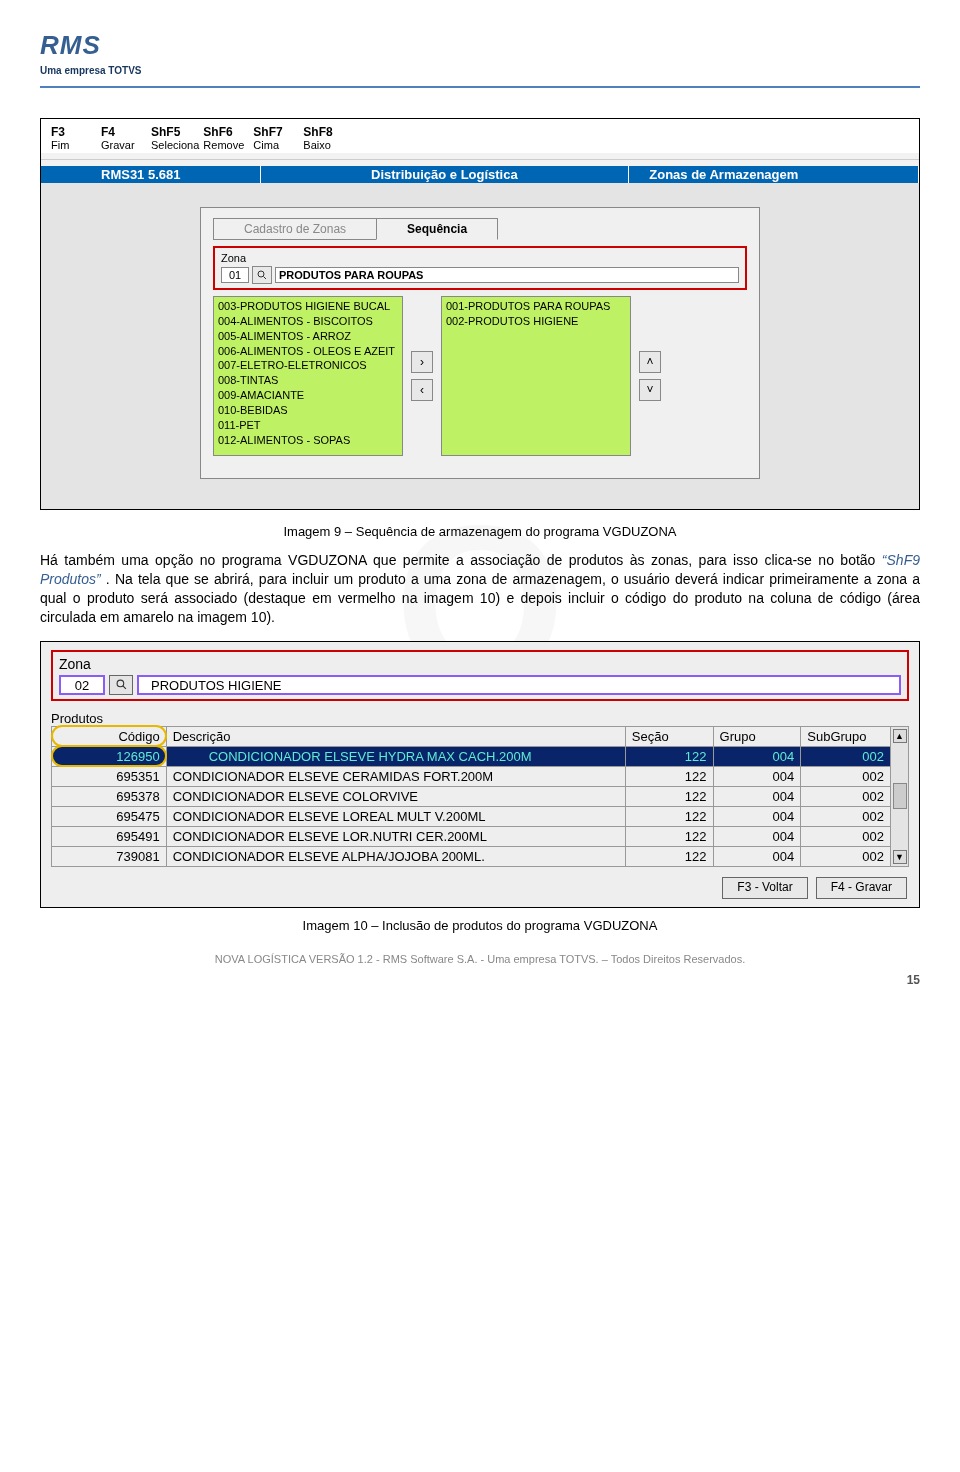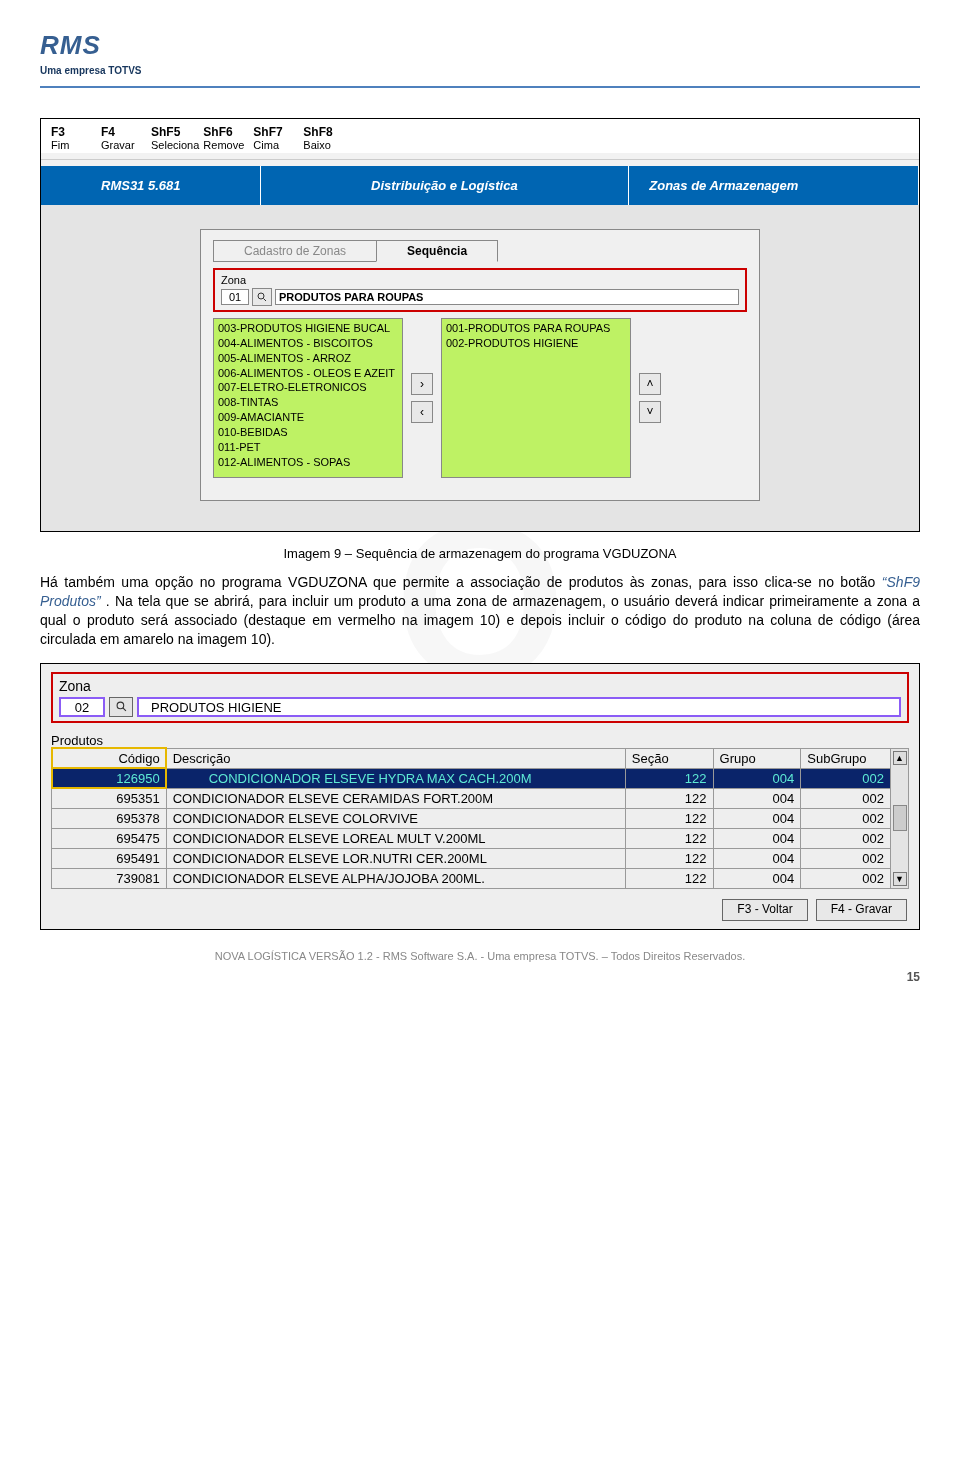--- a/index.html
+++ b/index.html
@@ -17,21 +17,21 @@
   .sep { border-bottom: 2px solid #4f81bd; margin-bottom: 30px; }
   .thin-sep { border-bottom: 1px solid #ccc; margin: 6px 0; }
 
   .sc1 { border: 1px solid #000; background: #f2f2f2; font-family: "Arial Narrow", Arial, sans-serif; font-size: 12px; margin-bottom: 14px; }
   .sc1-toolbar { display: flex; gap: 4px; padding: 6px 10px 2px; background: #fff; }
   .tool-col { text-align: left; min-width: 46px; }
   .tool-key { font-weight: bold; font-size: 12px; }
   .tool-lbl { font-size: 11px; }
 
   .sc1-ribbon { display: flex; background: #0065b2; color: #fff; font-weight: bold; font-size: 13px; }
-  .rib-cell { padding: 12px 8px; border-right: 1px solid #fff; font-style: italic; }
+  .rib-cell { padding: 1px 8px; border-right: 1px solid #fff; }
   .rib1 { width: 25%; padding-left: 60px; }
   .rib2 { width: 42%; text-align: center; }
   .rib3 { flex: 1; padding-left: 20px; }
 
   .sc1-body { background: #e4e4e4; display: flex; justify-content: center; padding: 24px 10px 30px; }
   .panel { background: #f0f0f0; border: 1px solid #888; width: 560px; padding: 0 0 16px 0; }
   .tabs-row { display: flex; padding: 10px 0 0 12px; }
   .tab { border: 1px solid #888; padding: 3px 30px; background: #f0f0f0; font-size: 12px; margin-right: -1px; cursor: pointer; }
   .tab.inactive { color: #888; }
   .tab.active { font-weight: bold; border-bottom: 1px solid #f0f0f0; }
@@ -67,21 +67,21 @@
 
   .prods-lbl { font-size: 13px; margin-top: 6px; }
   .tablewrap { position: relative; display: flex; }
   .table2 { flex: 1; border: 1px solid #666; border-collapse: collapse; width: 100%; font-size: 13px; }
   .table2 th, .table2 td { border: 1px solid #999; text-align: left; padding: 1px 6px; height: 20px; }
   .table2 th { background: #eee; font-weight: normal; }
   .table2 th.codigo, .table2 td.codigo { width: 80px; text-align: right; }
   .table2 td.desc { width: 370px; }
   .table2 td.num { text-align: right; width: 70px; }
   .selrow td { background: #0a246a; color: #5eead4; padding-left: 42px; }
-  .codigo-hl { outline: 2px solid #e6b800; outline-offset: -1px; }
+  .codigo-hl { outline: 2px solid #e6b800; outline-offset: -1px; border-radius: 10px; }
 
   .vbar { width: 18px; background: #e4e4e4; border: 1px solid #999; border-left: none; display: flex; flex-direction: column; justify-content: space-between; align-items: center; padding: 2px 0; }
   .vbtn { width: 14px; height: 14px; border: 1px solid #777; background: #ddd; font-size: 9px; display:flex; align-items:center; justify-content:center; cursor:pointer; }
   .vthumb { flex: 1; display:flex; align-items:center; }
   .vthumb-inner { width: 14px; height: 26px; background: #ccc; border: 1px solid #888; }
 
   .sc2-footer { position: absolute; right: 12px; bottom: 8px; display: flex; gap: 8px; }
   .ftbtn { border: 1px solid #666; background: #e8e8e8; padding: 2px 14px; font-size: 12px; height: 22px; cursor: pointer; }
 
   .footer { text-align: center; font-size: 11px; color: #888; margin-top: 20px; }
@@ -273,18 +273,19 @@
           <div class="vbtn">▼</div>
         </div>
       </div>
     </div>
     <div class="sc2-footer">
       <div class="ftbtn">F3 - Voltar</div>
       <div class="ftbtn">F4 - Gravar</div>
     </div>
   </div>
 
+  <div class="caption">Imagem 10 – Inclusão de produtos do programa VGDUZONA</div>
 
   <div class="footer">NOVA LOGÍSTICA VERSÃO 1.2 - RMS Software S.A. - Uma empresa TOTVS. – Todos Direitos Reservados.</div>
   <div class="page-num">15</div>
 
   </div>
 </div>
 
 </body></html>

